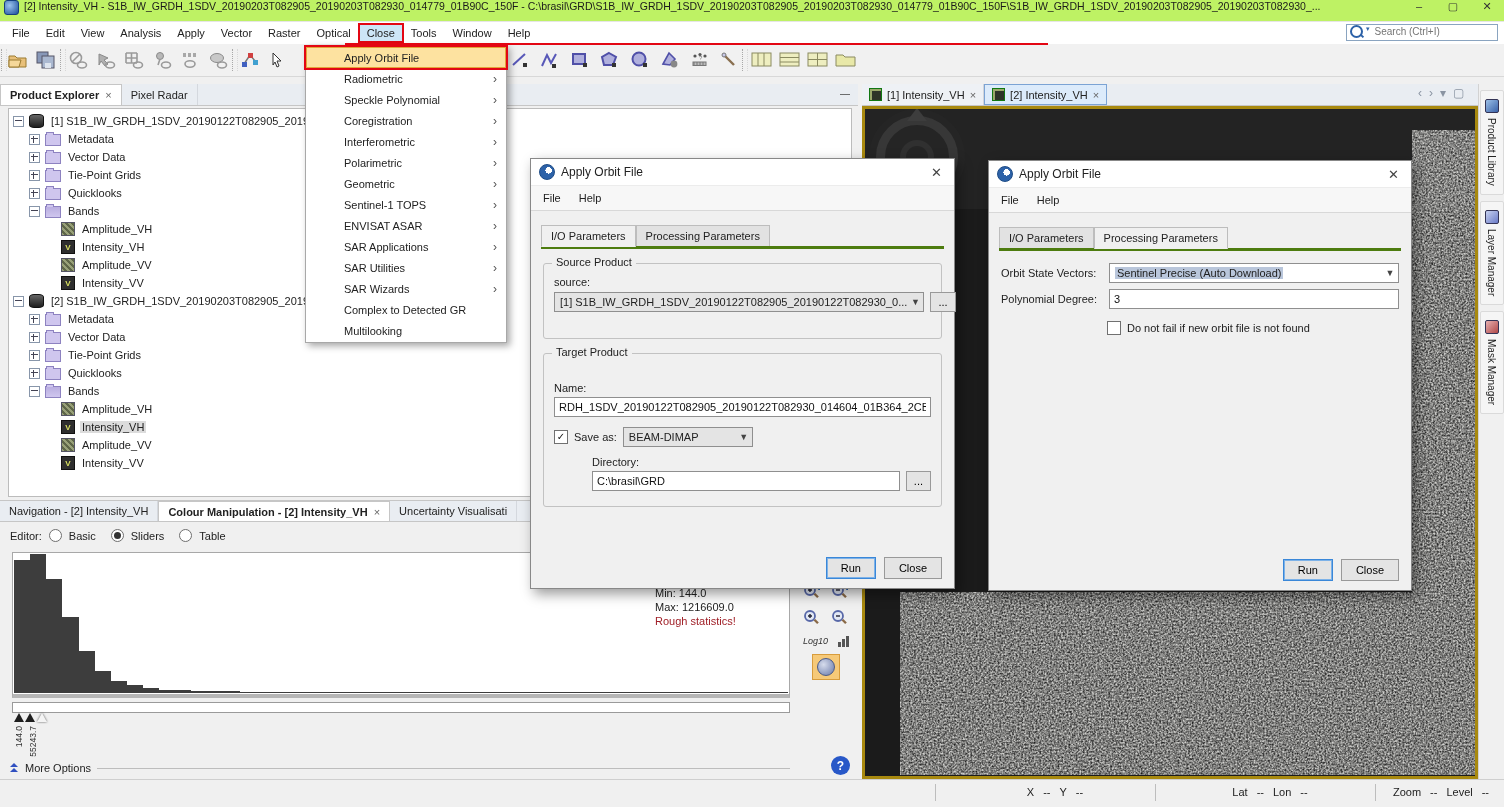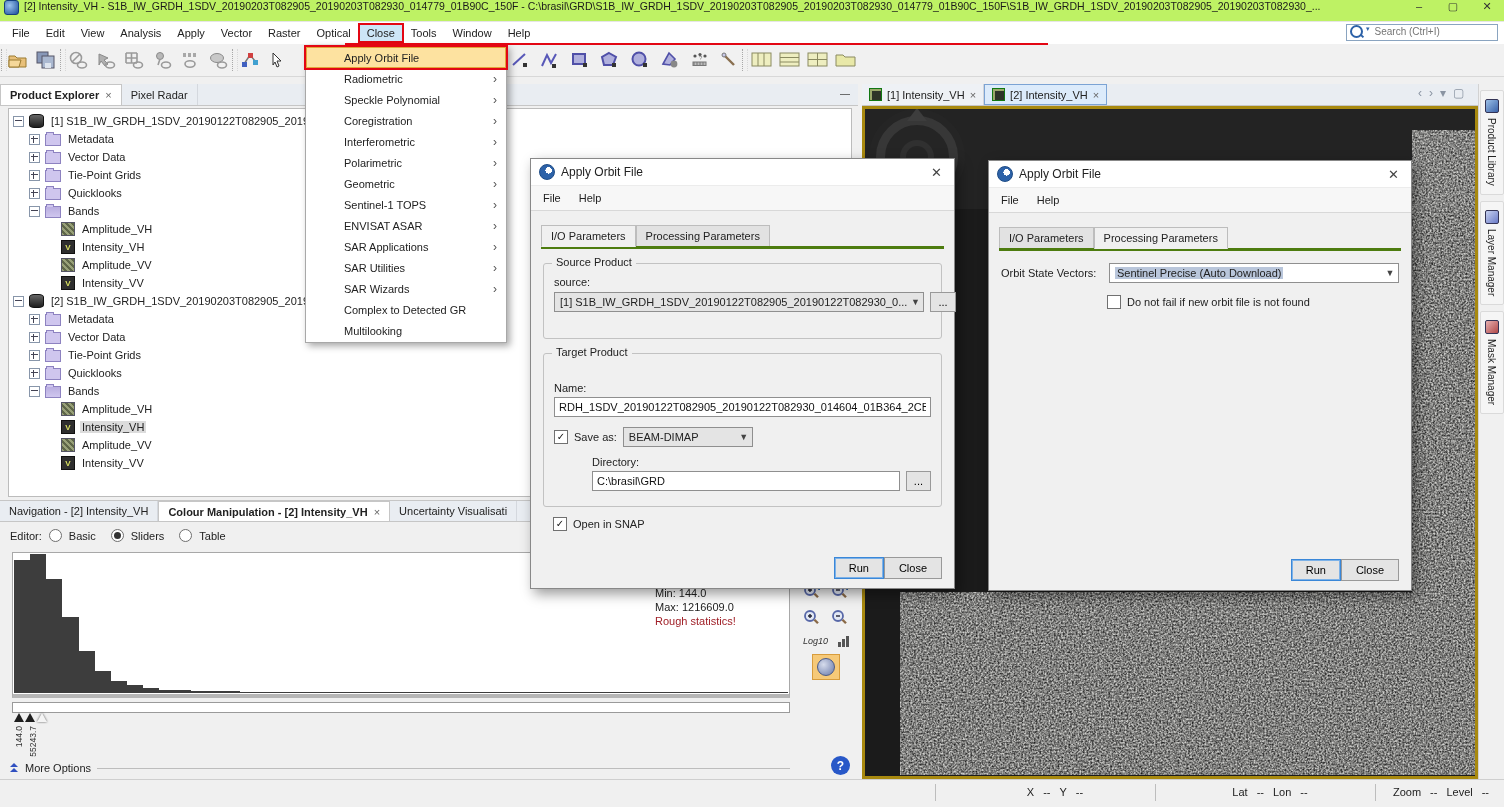--- a/index.html
+++ b/index.html
@@ -135,21 +135,21 @@
   .combo .ca{width:16px;text-align:center;color:#444;font-size:9px;flex:none}
   .combo.white{background:#fff}
   .sel-text{background:#b9c6db;padding:16px 2px}
   .btn{height:22px;background:#e4e4e4;border:1px solid #999;padding:0 14px;font-size:11px;display:inline-flex;
        align-items:center;justify-content:center;box-sizing:border-box;font-family:"Liberation Sans",sans-serif}
   .btn.sm{padding:0 7px;height:20px}
   .btn.focus{border:1px solid #3a87d8;box-shadow:0 0 0 1px #7db2e8 inset}
   .chk{width:12px;height:12px;background:#fff;border:1px solid #707070;flex:none;display:inline-flex;align-items:center;justify-content:center}
   .chk.on::after{content:"✓";font-size:10px;color:#111;line-height:10px}
   .frow{display:flex;align-items:center;gap:6px}
-  .dlg-btns{position:absolute;right:12px;bottom:9px;display:flex;}
+  .dlg-btns{position:absolute;right:12px;bottom:9px;display:flex;gap:8px}
   
   #statusbar{left:0;top:779px;width:1504px;height:28px;background:#f0f0f0;border-top:1px solid #cfcfcf;box-sizing:border-box}
   .sb-sep{position:absolute;top:784px;height:17px;border-left:1px solid #bdbdbd}
   .sb-group{position:absolute;top:786px;display:flex;gap:9px;justify-content:center;color:#222}
   
   .svggray{stroke:#9a9a9a;fill:none;stroke-width:1.6}
 </style>
 </head>
 <body>
 
@@ -726,24 +726,20 @@
         <span class="cv">BEAM-DIMAP</span>
         <span class="ca">▼</span>
       </div>
     </div>
     <div style="margin:9px 10px 0 48px">Directory:</div>
     <div class="frow" style="margin:3px 10px 0 48px">
       <input class="ti" style="flex: 1 1 0%;" value="C:\brasil\GRD">
       <button class="btn sm">...</button>
     </div>
   </div>
-  <div class="frow" style="margin:10px 0 0 22px">
-    <span class="chk on"></span>
-    <span>Open in SNAP</span>
-  </div>
   <div class="dlg-btns">
     <button class="btn focus">Run</button>
     <button class="btn">Close</button>
   </div>
 </div>
 
 <div class="dlg" style="left:988px;top:160px;width:424px;height:431px">
   <div class="dlg-title">
     <span class="dlg-ico"></span>
     <span class="t">Apply Orbit File</span>
@@ -756,20 +752,24 @@
   <div class="dlg-tabs">
     <span class="dtab">I/O Parameters</span>
     <span class="dtab active">Processing Parameters</span>
   </div>
   <div class="frow" style="margin:12px 12px 0">
     <span style="width:102px;flex:none">Orbit State Vectors:</span>
     <div class="combo white" style="flex:1">
       <span class="cv"><span class="sel-text">Sentinel Precise (Auto Download)</span></span>
       <span class="ca">▼</span>
     </div>
+  </div>
+  <div class="frow" style="margin:6px 12px 0">
+    <span style="width:102px;flex:none">Polynomial Degree:</span>
+    <input class="ti" style="flex: 1 1 0%;" value="3">
   </div>
   <div class="frow" style="margin:12px 0 0 118px">
     <span class="chk"></span>
     <span>Do not fail if new orbit file is not found</span>
   </div>
   <div class="dlg-btns">
     <button class="btn focus">Run</button>
     <button class="btn">Close</button>
   </div>
 </div>

